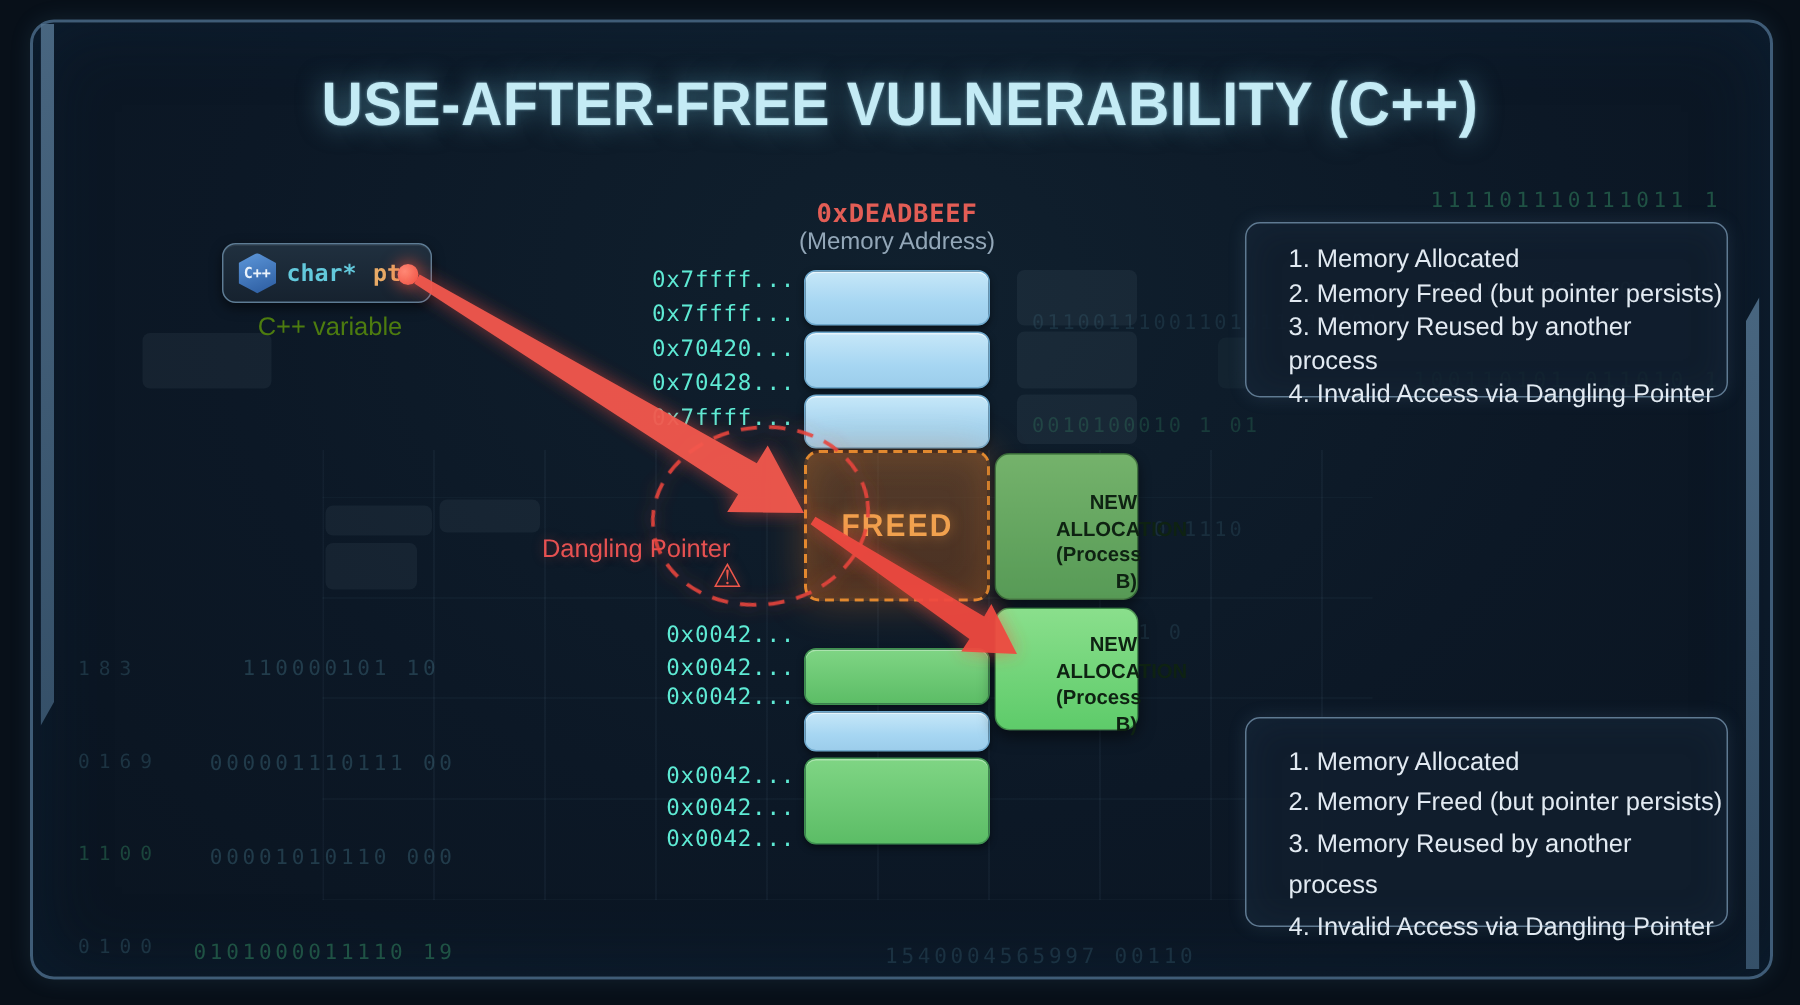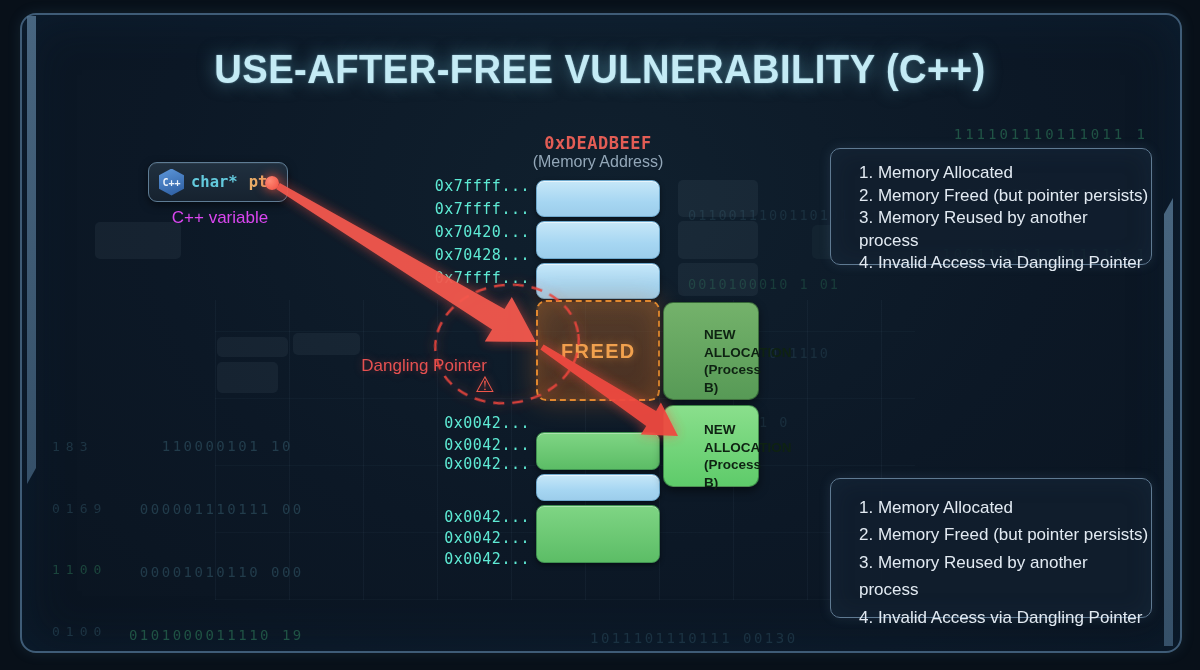--- a/index.html
+++ b/index.html
@@ -50,21 +50,21 @@
            background:linear-gradient(160deg,#5d97da,#2a5a9e);
            clip-path:polygon(50% 0,100% 25%,100% 75%,50% 100%,0 75%,0 25%);
            color:#eaf2fb;font-weight:bold;font-size:10px;
            display:flex;align-items:center;justify-content:center;}
   .ptr-type{color:#63c9dc;font-weight:bold;font-size:15.5px;}
   .ptr-name{color:#e9ab67;font-weight:bold;font-size:15.5px;margin-left:4px;}
   .ptr-dot{position:absolute;left:265px;top:176px;width:14px;height:14px;border-radius:50%;
            background:radial-gradient(circle at 35% 35%,#ff8a76,#ef4f42);
            box-shadow:0 0 10px 2px rgba(255,85,60,.55);}
   .ptr-caption{position:absolute;left:140px;top:208px;width:160px;text-align:center;
-               color:#d946ef;font-size:17px;}
+               color:#4d7c0f;font-size:17px;}
 
   
   .mem-addr{position:absolute;left:478px;top:133px;width:240px;text-align:center;
             font-weight:bold;font-size:17px;color:#e35d55;letter-spacing:.5px;}
   .mem-addr-cap{position:absolute;left:478px;top:153px;width:240px;text-align:center;
                 color:#93a7b8;font-size:16px;}
 
   
   .addr{position:absolute;left:380px;width:150px;text-align:right;
         font-size:15px;color:#5eead4;letter-spacing:.5px;}
@@ -78,21 +78,21 @@
              box-shadow:inset 0 1px 0 rgba(255,255,255,.35),0 2px 5px rgba(0,0,0,.45);}
   .blk-freed{background:linear-gradient(180deg,rgba(152,90,42,.5),rgba(118,64,30,.58));
              border:2.5px dashed #e2892f;border-radius:10px;
              box-shadow:0 0 28px rgba(232,122,45,.32), inset 0 0 24px rgba(232,132,50,.22);
              display:flex;align-items:center;justify-content:center;}
   .freed-label{color:#f1a14e;font-size:21px;font-weight:600;letter-spacing:1.5px;
                transform:scaleX(.95);text-shadow:0 0 9px rgba(240,150,60,.55);}
 
   
   .alloc{position:absolute;left:663px;width:96px;border-radius:10px;box-sizing:border-box;
-         text-align:left;color:#0e2212;font-weight:700;font-size:13.5px;line-height:17.5px;padding-left:40px;}
+         text-align:right;color:#0e2212;font-weight:700;font-size:13.5px;line-height:17.5px;padding-left:40px;}
   .alloc-1{top:302px;height:98px;padding-top:23px;
            background:linear-gradient(180deg,#74b26b,#579a56);
            border:1px solid rgba(25,60,30,.55);box-shadow:0 3px 8px rgba(0,0,0,.45);}
   .alloc-2{top:405px;height:82px;padding-top:15px;
            background:linear-gradient(180deg,#8adf8c,#5ecb6a);
            border:1px solid rgba(30,80,38,.55);box-shadow:0 4px 10px rgba(0,0,0,.5);}
 
   
   .dangling{position:absolute;left:352px;top:356px;width:135px;text-align:right;
             color:#e65151;font-size:17px;font-weight:500;
@@ -149,21 +149,21 @@
     <div class="b-teal">  00001010110 000</div>
     <div class="b-green"> 0101000011110 19</div>
     
     
     
     
     
     
   </div>
   <div class="bin bin-bottomcenter mono">
-    <div class="b-teal">1011101110111 00130</div>
+    <div class="b-teal">1540004565997 00110</div>
     
     
   </div>
 
   <div class="grid-faint"></div>
   <div class="cell-faint" style="left:95px;top:222px;width:86px;height:37px;"></div>
   <div class="cell-faint" style="left:217px;top:337px;width:71px;height:20px;"></div>
   <div class="cell-faint" style="left:217px;top:362px;width:61px;height:31px;"></div>
   <div class="cell-faint" style="left:293px;top:333px;width:67px;height:22px;"></div>
   <div class="cell-faint" style="left:678px;top:180px;width:80px;height:37px;"></div>

